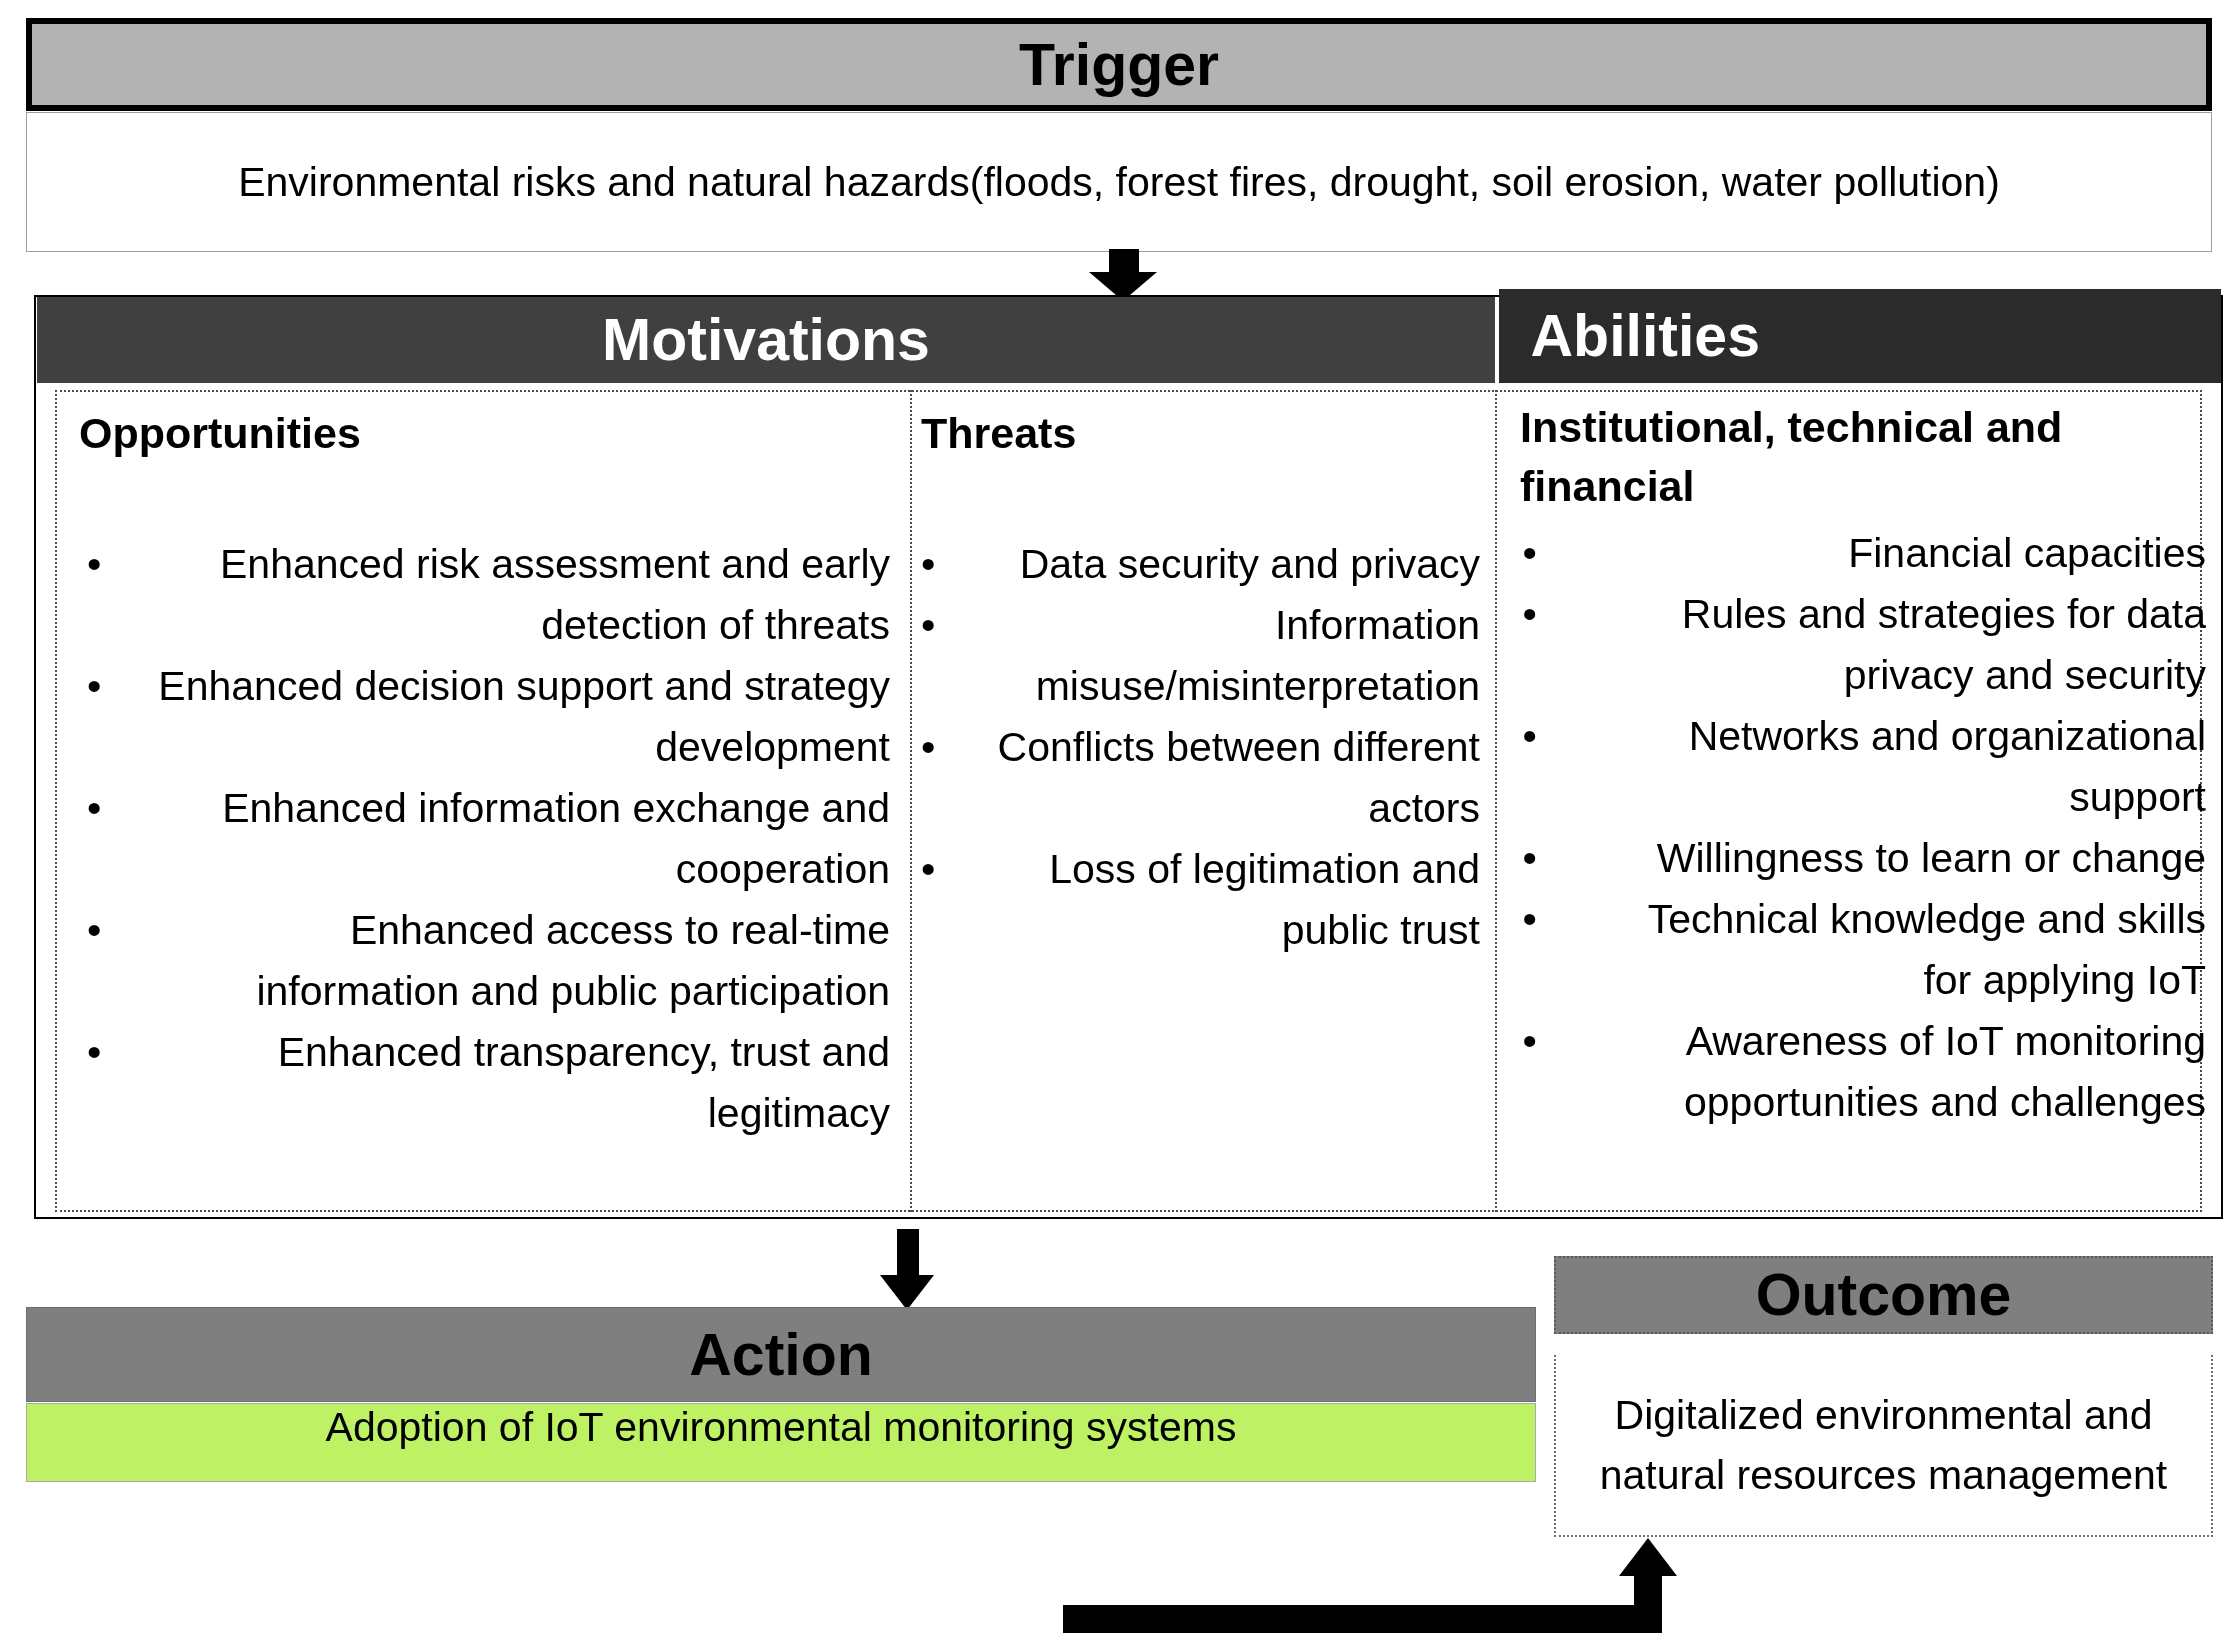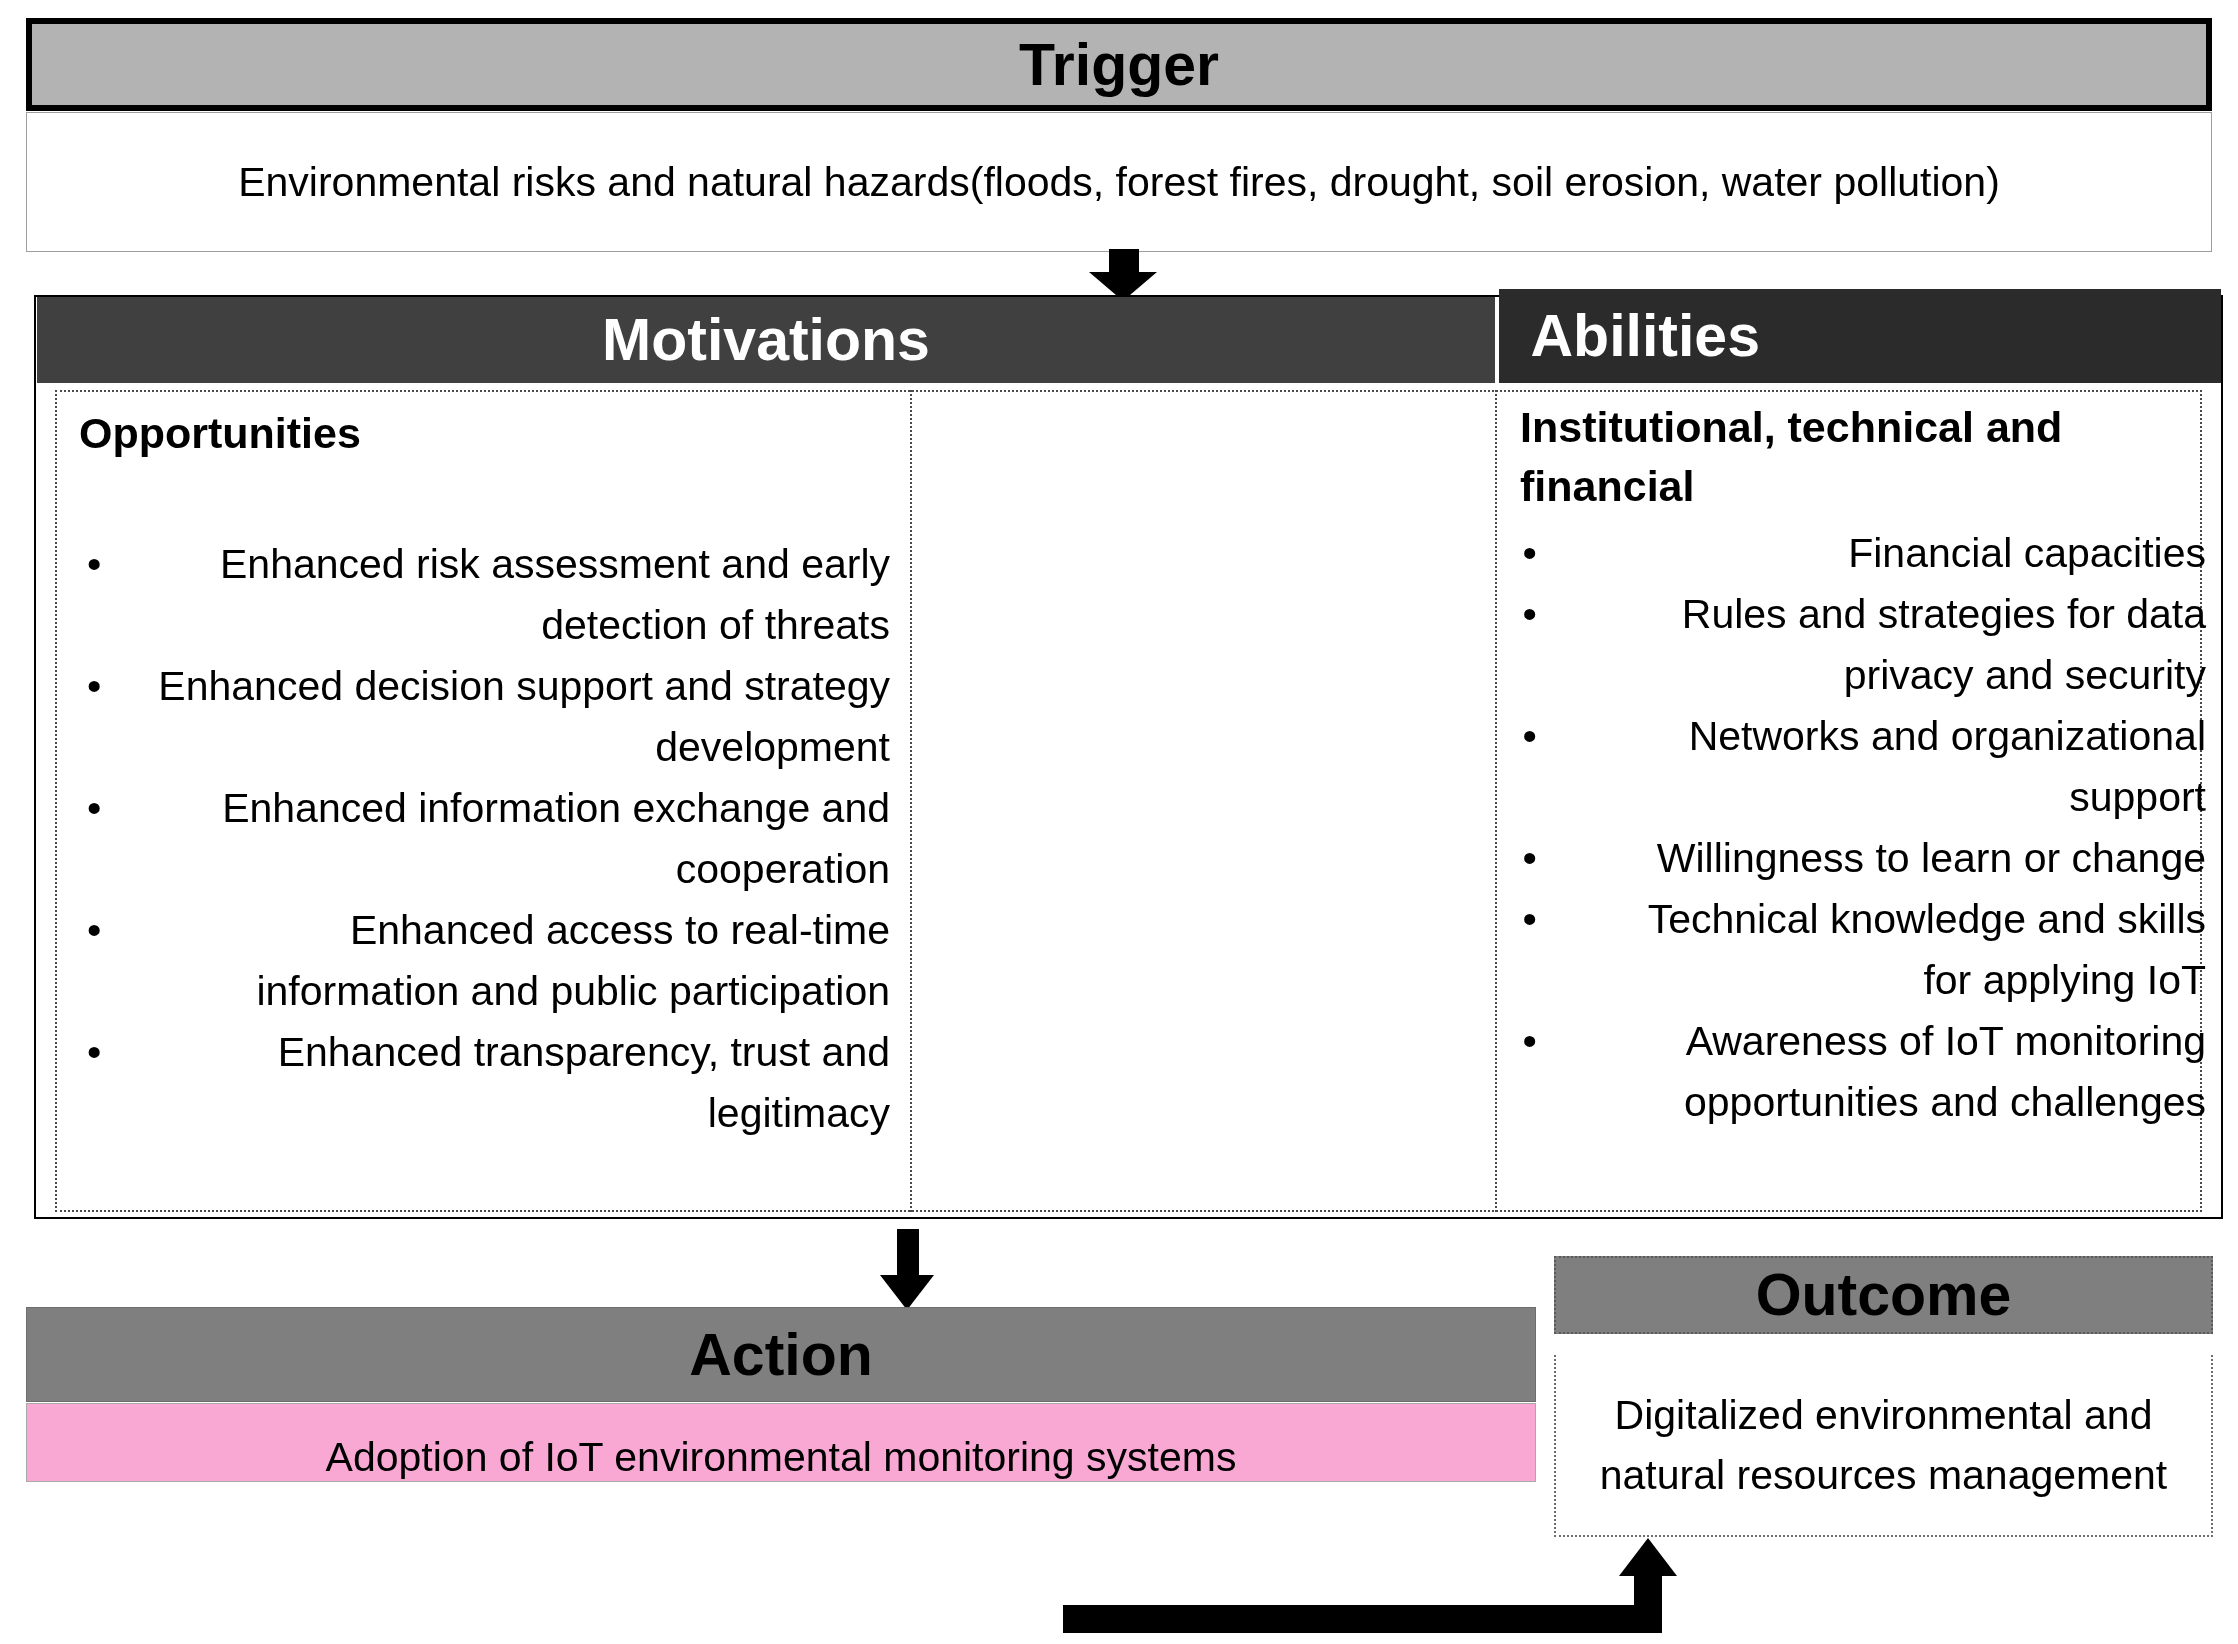--- a/index.html
+++ b/index.html
@@ -75,22 +75,22 @@
   
   .action-header {
     left: 26px; top: 1307px; width: 1510px; height: 95px;
     background: #7f7f7f;
     border: 1.3px solid #6d6d6d;
     display: flex; align-items: center; justify-content: center;
     font-size: 59px; font-weight: bold; color: #000;
   }
   .action-body {
     left: 26px; top: 1403px; width: 1510px; height: 79px;
-    background: #f9a8d4; border: 1.3px solid #a9a9a9;
-    display: flex; align-items: flex-end; justify-content: center;
+    background: #bef264; border: 1.3px solid #a9a9a9;
+    display: flex; align-items: flex-start; justify-content: center;
     font-size: 41px;
   }
 
   
   .outcome-header {
     left: 1554px; top: 1256px; width: 659px; height: 78px;
     background: #7f7f7f;
     border: 2px dotted #5a5a5a;
     display: flex; align-items: center; justify-content: center;
     font-size: 59px; font-weight: bold; color: #000;
@@ -138,20 +138,29 @@
     <div class="col-heading">Opportunities</div>
     <ul class="blist list-wide" style="margin-top:71px;">
       <li>Enhanced risk assessment and early detection of threats</li>
       <li>Enhanced decision support and strategy development</li>
       <li>Enhanced information exchange and cooperation</li>
       <li>Enhanced access to real-time information and public participation</li>
       <li>Enhanced transparency, trust and legitimacy</li>
     </ul>
   </div>
 
+  <div class="col" style="left:921px; top:404px; width:559px;">
+    <div class="col-heading">Threats</div>
+    <ul class="blist list-tight" style="margin-top:71px;">
+      <li>Data security and privacy</li>
+      <li>Information misuse/misinterpretation</li>
+      <li>Conflicts between different actors</li>
+      <li>Loss of legitimation and public trust</li>
+    </ul>
+  </div>
 
   <div class="col" style="left:1520px; top:398px; width:686px;">
     <div class="col-heading" style="line-height:59px;">Institutional, technical and financial</div>
     <ul class="blist list-wide3" style="margin-top:6.6px;">
       <li>Financial capacities</li>
       <li>Rules and strategies for data privacy and security</li>
       <li>Networks and organizational support</li>
       <li>Willingness to learn or change</li>
       <li>Technical knowledge and skills for applying IoT</li>
       <li>Awareness of IoT monitoring opportunities and challenges</li>

